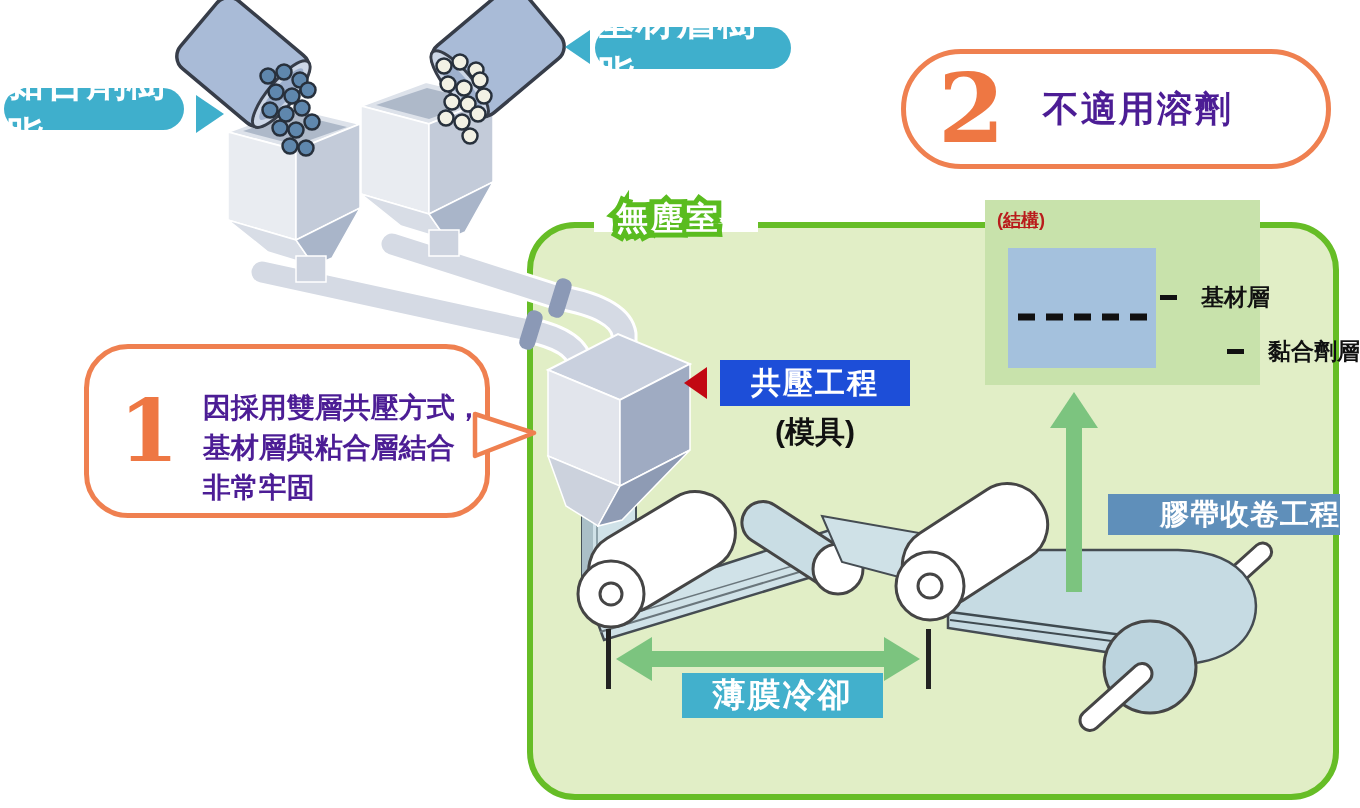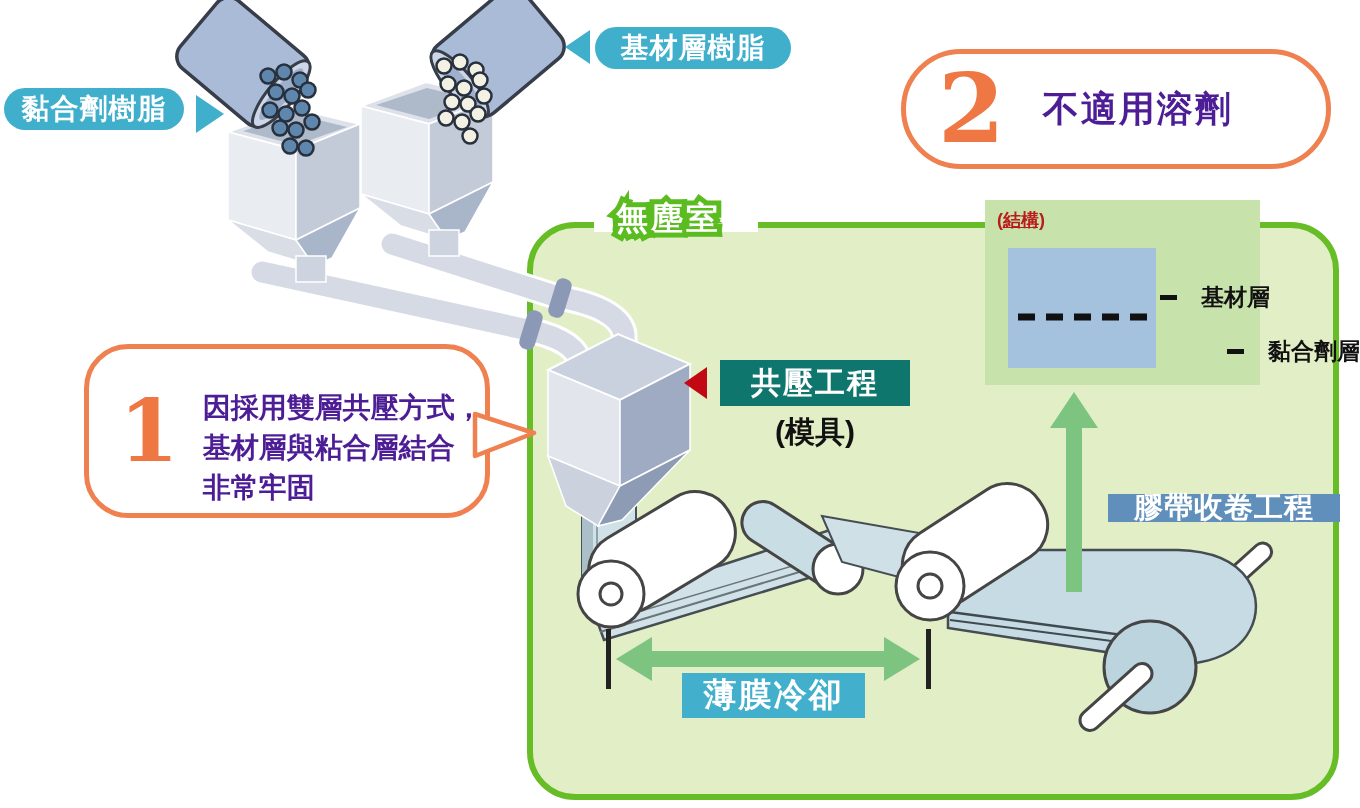--- a/index.html
+++ b/index.html
@@ -3,21 +3,21 @@
 <meta charset="utf-8">
 <style>
   html,body{margin:0;padding:0;background:#ffffff;}
   #stage{position:relative;width:1360px;height:808px;overflow:hidden;
          font-family:"Liberation Sans","DejaVu Sans",sans-serif;}
   #machine-svg{position:absolute;left:0;top:0;z-index:0;}
 
   .overlay{position:absolute;z-index:3;}
 
   
-  .pill{background:#3fafcc;color:#fff;font-weight:bold;font-size:28px;
+  .pill{background:#3fafcc;color:#fff;font-weight:bold;font-size:40px;
         border-radius:22px;display:flex;align-items:center;justify-content:center;
         letter-spacing:1px;}
   .tri-right{width:0;height:0;border-top:19px solid transparent;border-bottom:19px solid transparent;
              border-left:28px solid #3fafcc;}
   .tri-left{width:0;height:0;border-top:17px solid transparent;border-bottom:17px solid transparent;
             border-right:25px solid #3fafcc;}
 
   
   .balloon{background:#fff;border:5px solid #ef8050;border-radius:46px;
            display:flex;align-items:center;box-sizing:border-box;}
@@ -25,21 +25,21 @@
                 color:#ee7743;line-height:1;}
   .balloon-text{color:#4c1d95;font-weight:bold;}
   .tail-svg{position:absolute;overflow:visible;}
 
   
   .cleanroom{font-size:32px;font-weight:bold;letter-spacing:3px;white-space:nowrap;}
   .cleanroom.stroke{-webkit-text-stroke:10px #5abc1f;color:#5abc1f;}
   .cleanroom.fill{color:#ffffff;}
 
   
-  .red-label{background:#0f766e;color:#fff;font-weight:bold;font-size:30px;
+  .red-label{background:#1d4ed8;color:#fff;font-weight:bold;font-size:30px;
              display:flex;align-items:center;justify-content:center;letter-spacing:2px;}
   .red-tri{width:0;height:0;border-top:16px solid transparent;border-bottom:16px solid transparent;
            border-right:23px solid #c20813;}
   .die-label{color:#111;font-weight:bold;font-size:30px;text-align:center;}
   .blue-proc{background:#5f8fba;color:#fff;font-weight:bold;font-size:29px;
              display:flex;align-items:center;justify-content:center;letter-spacing:1px;}
   .teal-proc{background:#42b0cc;color:#fff;font-weight:bold;font-size:33px;
              display:flex;align-items:center;justify-content:center;letter-spacing:2px;}
 
   
@@ -250,21 +250,21 @@
     <span class="balloon-text" style="font-size:28px;line-height:40px;">
       <span style="display:block;margin-top:33px;">因採用雙層共壓方式，</span>
       <span style="display:block;">基材層與粘合層結合</span>
       <span style="display:block;">非常牢固</span>
     </span>
     <svg class="tail-svg" style="right:-56px;top:62px;" width="62" height="50">
       <polygon points="-4,3 55,22 -4,45" fill="#fff" stroke="#ef8050" stroke-width="4.5" stroke-linejoin="round"></polygon>
     </svg>
   </div>
 
-  <div class="overlay blue-proc" style="left:1108px;top:494px;width:232px;height:28px;">
+  <div class="overlay blue-proc" style="left:1108px;top:494px;width:232px;height:41px;justify-content:flex-end;">
     <span>膠帶收卷工程</span>
   </div>
 
-  <div class="overlay teal-proc" style="left:682px;top:673px;width:183px;height:45px;">
+  <div class="overlay teal-proc" style="left:682px;top:673px;width:201px;height:45px;">
     <span>薄膜冷卻</span>
   </div>
 
 </div>
 
 </body></html>

